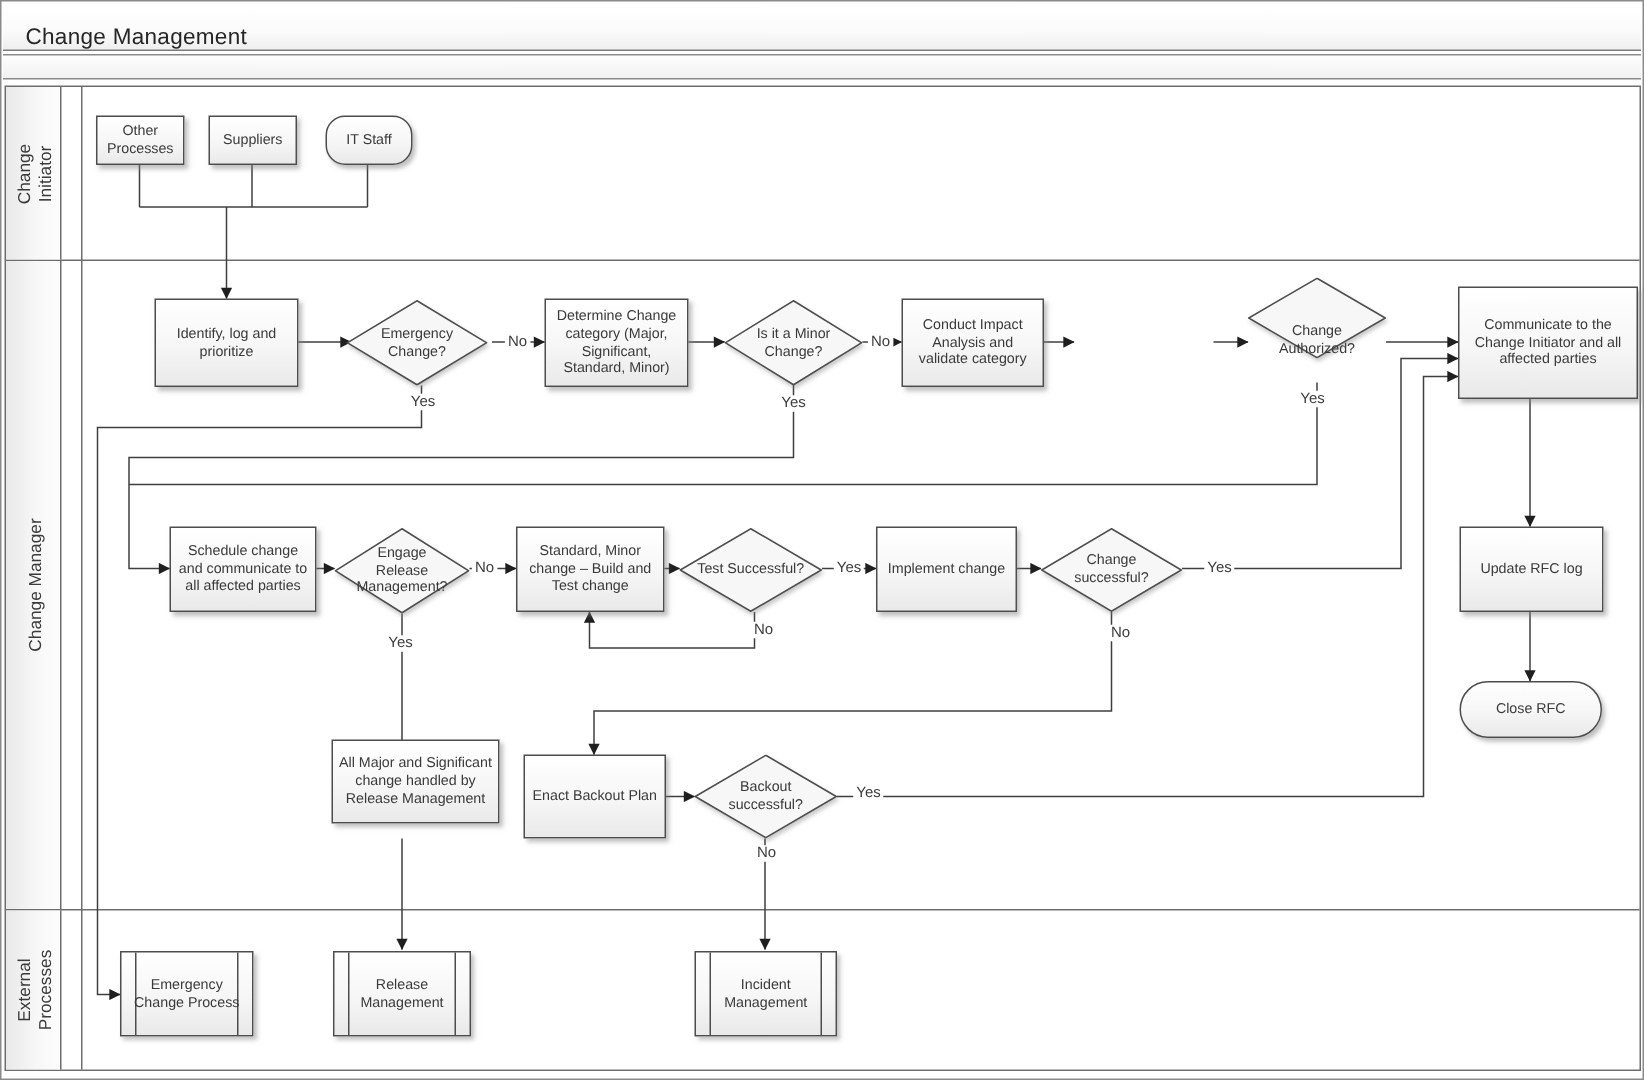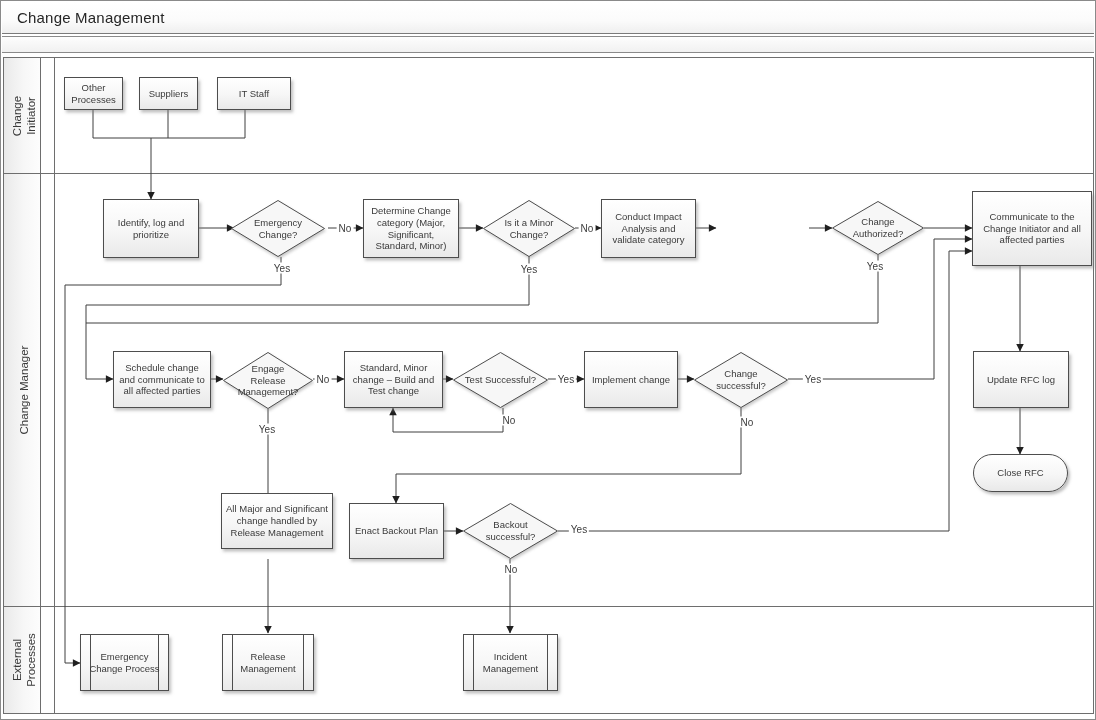--- a/index.html
+++ b/index.html
@@ -4,21 +4,21 @@
 <style>
   html,body{margin:0;padding:0;background:#fff;}
   .frame{
     position:relative;width:1096px;height:720px;background:#fff;
     font-family:"Liberation Sans",sans-serif;overflow:hidden;
     box-sizing:border-box;border:1px solid #8a8a8a;
   }
   .title-bar{
     position:absolute;left:1px;top:1px;right:1px;height:31px;
     background:linear-gradient(180deg,#ffffff 0%,#fbfbfb 60%,#efefef 100%);
-    border-bottom:1px solid #7a7a7a;display:flex;align-items:center;
+    border-bottom:1px solid #7a7a7a;display:flex;align-items:flex-end;
   }
   .title-bar .title{font-size:15px;color:#262626;padding-left:15px;letter-spacing:.2px;}
   .phase-bar{
     position:absolute;left:1px;top:35px;right:1px;height:15px;
     border-top:1px solid #8a8a8a;border-bottom:1px solid #8a8a8a;
     background:linear-gradient(180deg,#fdfdfd 0%,#f1f1f1 100%);
   }
   .lanes{
     position:absolute;left:2px;top:56px;width:1091px;height:657px;
     border:1px solid #6e6e6e;box-sizing:border-box;
@@ -139,21 +139,21 @@
       <polyline points="1019,407 1019,453" marker-end="url(#arw)"></polyline>
     </svg>
 
   <div class="node-layer">
       <div class="node process" style="left: 63px; top: 76px; width: 59px; height: 33px;">
         <span class="node-label">Other Processes</span>
       </div>
       <div class="node process" style="left: 138px; top: 76px; width: 59px; height: 33px;">
         <span class="node-label">Suppliers</span>
       </div>
-      <div class="node process" style="left: 216px; top: 76px; width: 74px; height: 33px;">
+      <div class="node process" style="left: 216px; top: 76px; width: 58px; height: 33px; border-radius: 13px;">
         <span class="node-label">IT Staff</span>
       </div>
       <div class="node process" style="left: 102px; top: 198px; width: 96px; height: 59px; align-items: center;">
         <span class="node-label">Identify, log and prioritize</span>
       </div>
       <div class="node decision" style="left: 230px; top: 199px; width: 94px; height: 57px;">
         <svg width="94" height="57" viewBox="0 0 94 57">
           <polygon points="47,0.5 93.5,28.5 47,56.5 0.5,28.5"></polygon>
         </svg>
         <span class="node-label">Emergency Change?</span>
@@ -163,21 +163,21 @@
       </div>
       <div class="node decision" style="left: 482px; top: 199px; width: 92px; height: 57px;">
         <svg width="92" height="57" viewBox="0 0 92 57">
           <polygon points="46,0.5 91.5,28.5 46,56.5 0.5,28.5"></polygon>
         </svg>
         <span class="node-label">Is it a Minor Change?</span>
       </div>
       <div class="node process" style="left: 600px; top: 198px; width: 95px; height: 59px;">
         <span class="node-label">Conduct Impact Analysis and validate category</span>
       </div>
-      <div class="node decision" style="left: 831px; top: 200px; width: 92px; height: 54px;">
+      <div class="node decision" style="left: 831px; top: 184px; width: 92px; height: 54px; align-items: flex-end;">
         <svg width="92" height="54" viewBox="0 0 92 54">
           <polygon points="46,0.5 91.5,27 46,53.5 0.5,27"></polygon>
         </svg>
         <span class="node-label">Change Authorized?</span>
       </div>
       <div class="node process" style="left: 971px; top: 190px; width: 120px; height: 75px;">
         <span class="node-label">Communicate to the Change Initiator and all affected parties</span>
       </div>
       <div class="node process" style="left: 112px; top: 350px; width: 98px; height: 57px;">
         <span class="node-label">Schedule change and communicate to all affected parties</span>

